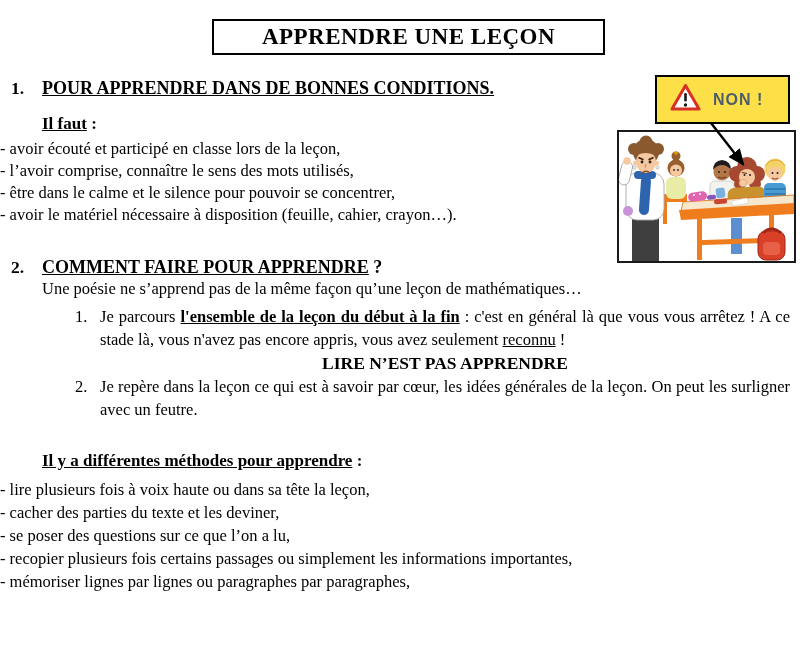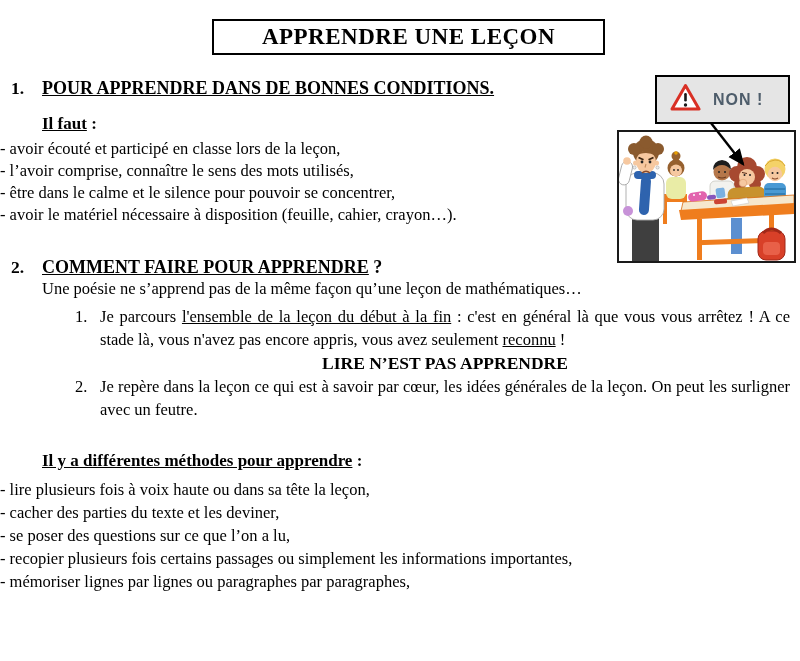--- a/index.html
+++ b/index.html
@@ -32,42 +32,42 @@
   .subhead .b { font-weight:bold; }
 
   .dash-list { line-height:22px; }
   .dash-list.wide { line-height:23px; }
 
   .para { margin-left:42px; width:650px; }
 
   .step { display:flex; margin-left:75px; width:715px; line-height:22.5px; }
   .step-num { flex:0 0 25px; }
   .step-text { width:690px; text-align:justify; }
-  .bu { font-weight:normal; text-decoration:underline; }
+  .bu { font-weight:bold; text-decoration:underline; }
 
   .banner {
     margin-left:100px; width:690px; text-align:center;
     font-weight:bold; font-size:17.5px; 
     line-height:22px; margin-top:1px; margin-bottom:2px;
   }
   .s1-head { margin-top:0; }
   .ilfaut { margin-top:15px; }
   .s1-list { margin-top:4px; }
   .s2-head { margin-top:31px; }
   .s2-intro { margin-top:1px; }
   .reperer { margin-top:19px; }
   .step1 { margin-top:7px; }
   .step2 { margin-top:0; }
   .methods-head { margin-top:30px; }
   .methods-list { margin-top:7px; }
 
   
   .non-box {
     position:absolute; left:655px; top:75px; width:135px; height:49px;
-    border:2px solid #000; background:#e5e5e5;
+    border:2px solid #000; background:#fde047;
     display:flex; align-items:center; gap:12px; padding-left:13px;
   }
   .non-label {
     font-family:"Liberation Sans", sans-serif;
     font-weight:bold; font-size:16px; letter-spacing:1px;
     color:#4e5d6b;
   }
 
   
   .illus-frame {

